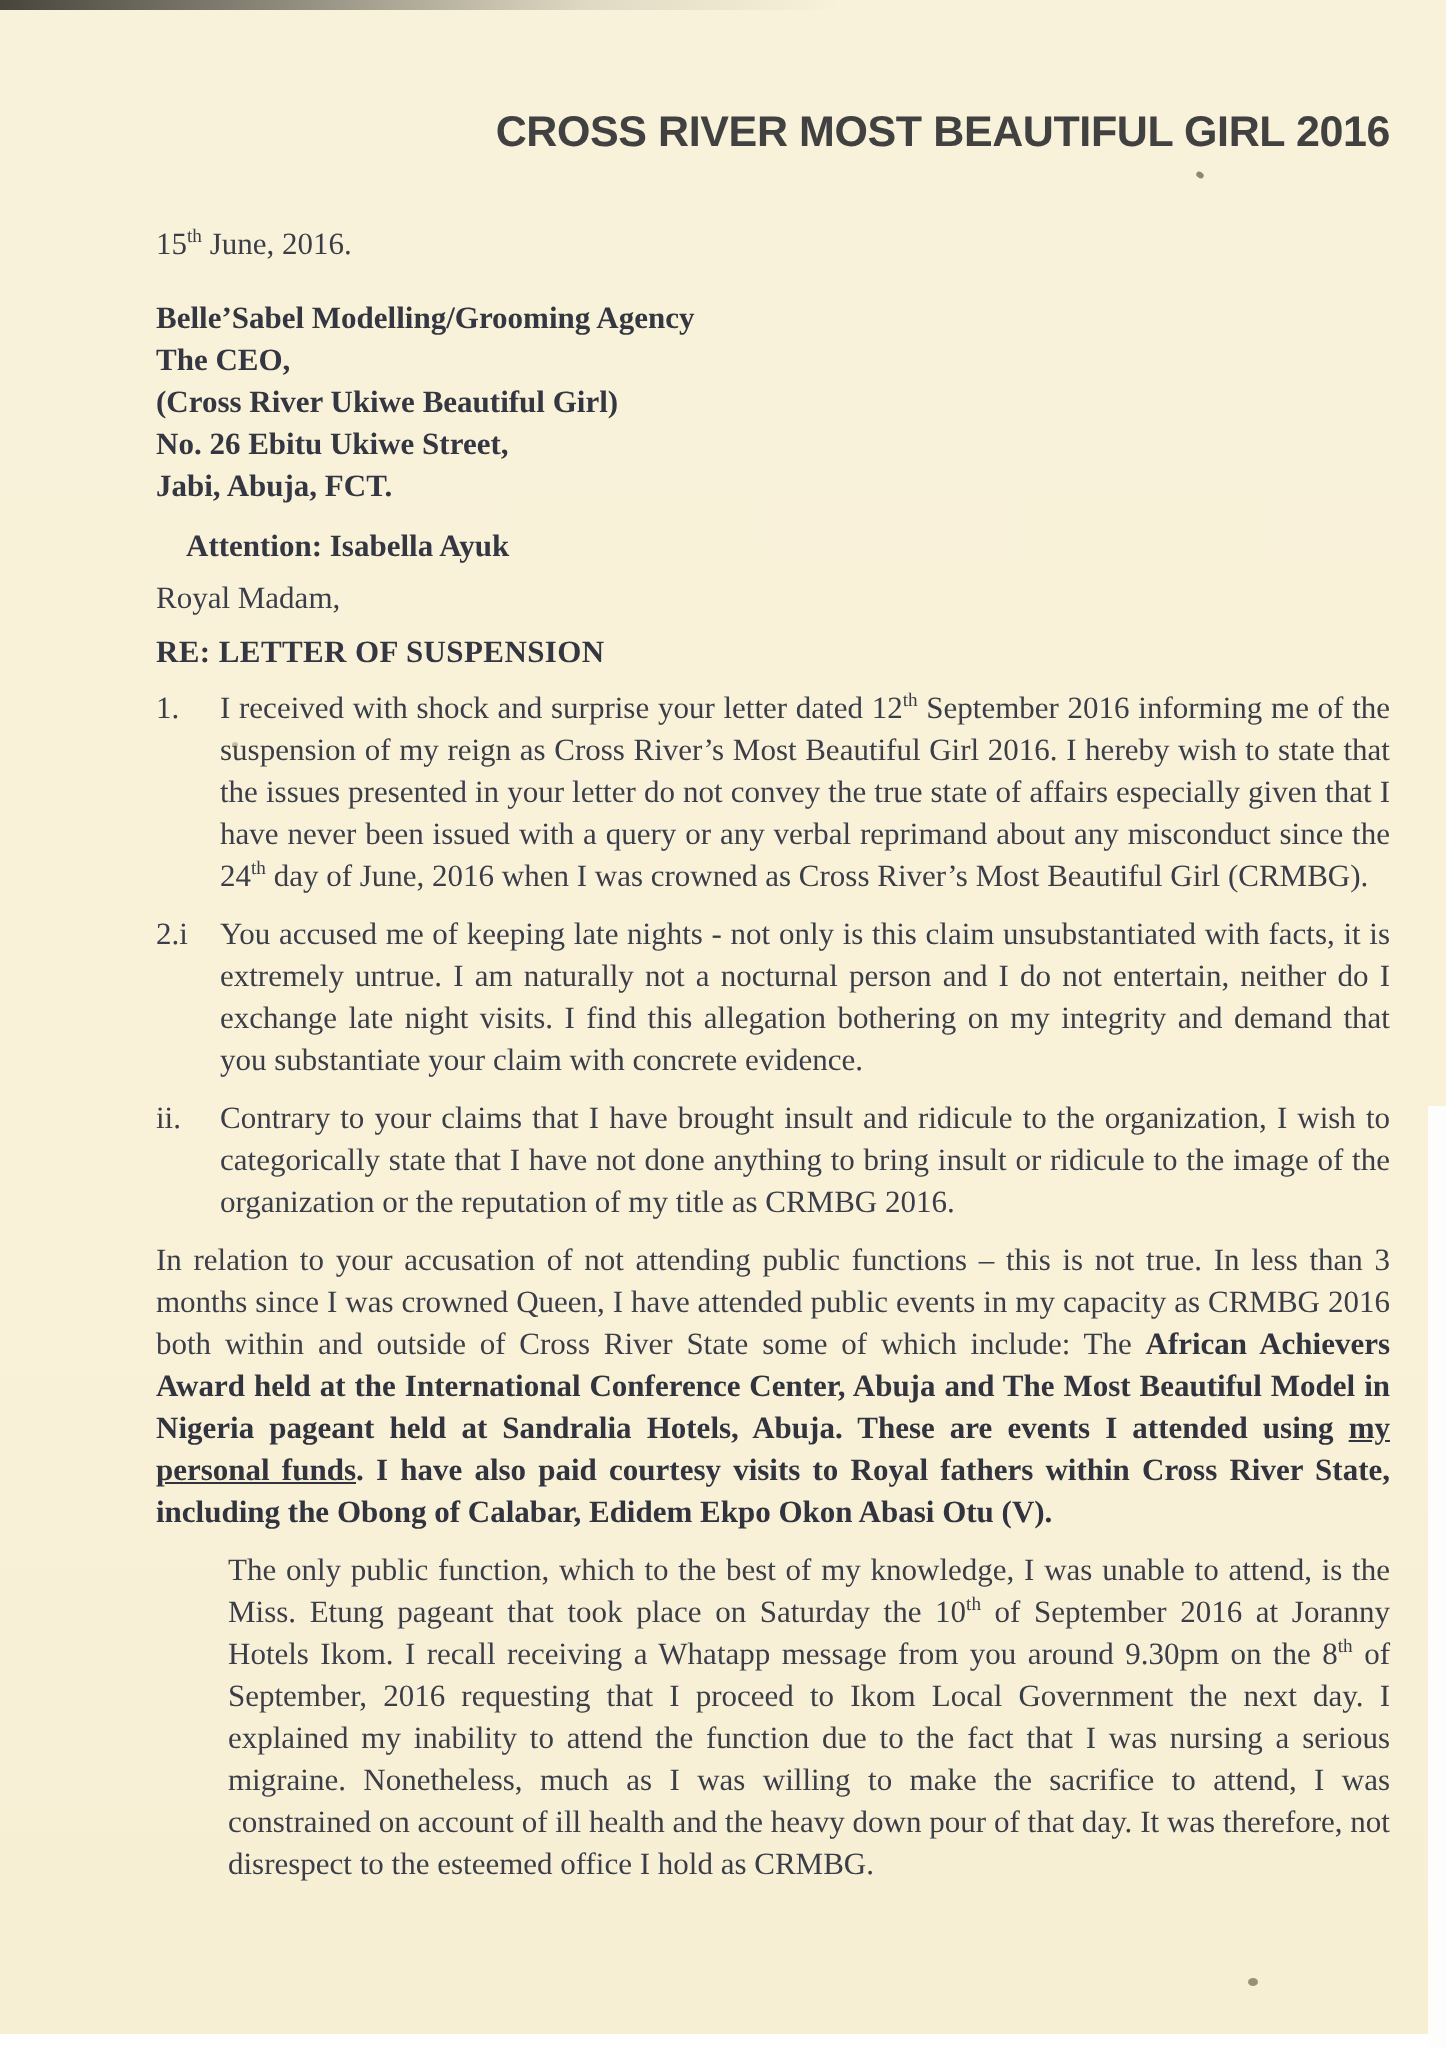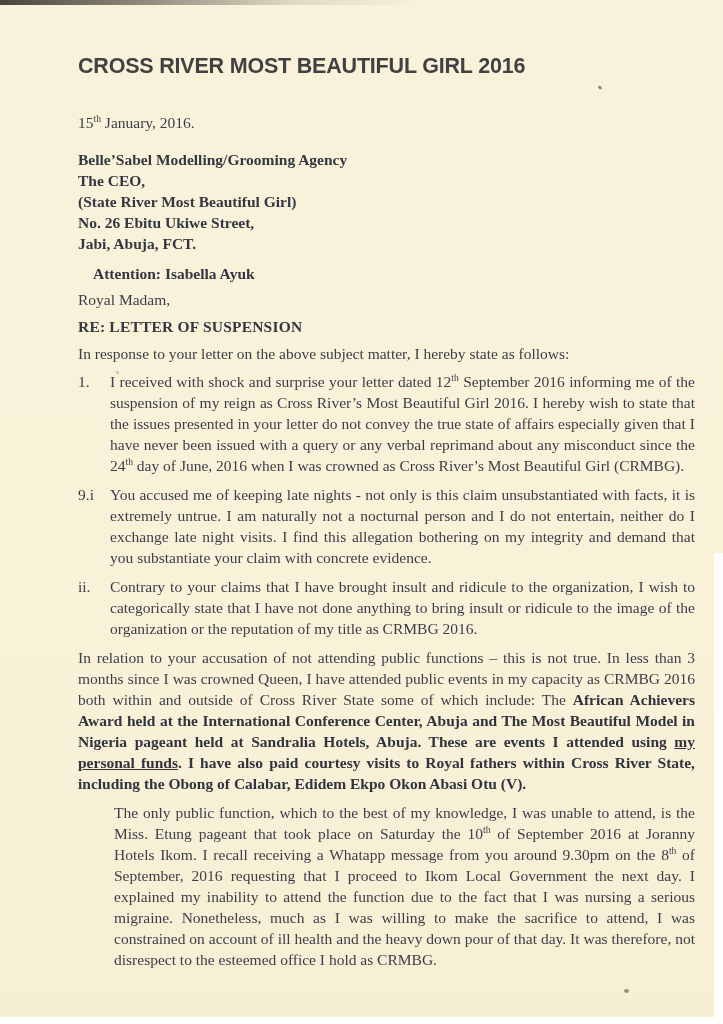--- a/index.html
+++ b/index.html
@@ -34,21 +34,21 @@
 
   .content{
     position:absolute;
     left:78px;right:28px;top:0;
     color:#3b3e48;
     font-size:15.5px;
     line-height:21px;
   }
   .title{
     margin-top:56px;
-    text-align:left;
+    text-align:right;
     font-family:"Liberation Sans", sans-serif;
     font-weight:bold;
     font-size:21.5px;
     letter-spacing:-0.2px;
     color:#414141;
   }
   .date{margin-top:35px;}
   .recipient{margin-top:16px;font-weight:bold;color:#343741;}
   .attention{margin-top:9px;font-weight:bold;color:#343741;margin-left:15px;}
   .salutation{margin-top:5px;}
@@ -77,47 +77,46 @@
   <div class="edge-bottom"></div>
   <div class="edge-right"></div>
   <div class="speck s1"></div>
   <div class="speck s2"></div>
   <div class="speck s3"></div>
 
   <div class="content">
 
     <div class="title">CROSS RIVER MOST BEAUTIFUL GIRL 2016</div>
 
-    <div class="date"><span>15</span><sup>th</sup><span> January, 2016.</span></div>
+    <div class="date"><span>15</span><sup>th</sup><span> June, 2016.</span></div>
 
     <div class="recipient">
       <div>Belle’Sabel Modelling/Grooming Agency</div>
       <div>The CEO,</div>
-      <div>(State River Most Beautiful Girl)</div>
+      <div>(Cross River Ukiwe Beautiful Girl)</div>
       <div>No. 26 Ebitu Ukiwe Street,</div>
       <div>Jabi, Abuja, FCT.</div>
     </div>
 
     <div class="attention">Attention: Isabella Ayuk</div>
 
     <div class="salutation">Royal Madam,</div>
 
     <div class="subject">RE: LETTER OF SUSPENSION</div>
 
-    <div class="intro">In response to your letter on the above subject matter, I hereby state as follows:</div>
 
     <div class="items">
 
       <div class="item">
         <div class="marker">1.</div>
         <div class="body"><span>I received with shock and surprise your letter dated 12</span><sup>th</sup><span> September 2016 informing me of the suspension of my reign as Cross River’s Most Beautiful Girl 2016. I hereby wish to state that the issues presented in your letter do not convey the true state of affairs especially given that I have never been issued with a query or any verbal reprimand about any misconduct since the 24</span><sup>th</sup><span> day of June, 2016 when I was crowned as Cross River’s Most Beautiful Girl (CRMBG).</span></div>
       </div>
 
       <div class="item">
-        <div class="marker">9.i</div>
+        <div class="marker">2.i</div>
         <div class="body"><span>You accused me of keeping late nights - not only is this claim unsubstantiated with facts, it is extremely untrue. I am naturally not a nocturnal person and I do not entertain, neither do I exchange late night visits. I find this allegation bothering on my integrity and demand that you substantiate your claim with concrete evidence.</span></div>
       </div>
 
       <div class="item">
         <div class="marker">ii.</div>
         <div class="body"><span>Contrary to your claims that I have brought insult and ridicule to the organization, I wish to categorically state that I have not done anything to bring insult or ridicule to the image of the organization or the reputation of my title as CRMBG 2016.</span></div>
       </div>
 
       <div class="item">
         <div class="body"><span>In relation to your accusation of not attending public functions – this is not true. In less than 3 months since I was crowned Queen, I have attended public events in my capacity as CRMBG 2016 both within and outside of Cross River State some of which include: The </span><span class="b">African Achievers Award held at the International Conference Center, Abuja and The Most Beautiful Model in Nigeria pageant held at Sandralia Hotels, Abuja. These are events I attended using </span><span class="b u">my personal funds</span><span class="b">. I have also paid courtesy visits to Royal fathers within Cross River State, including the Obong of Calabar, Edidem Ekpo Okon Abasi Otu (V).</span></div>

